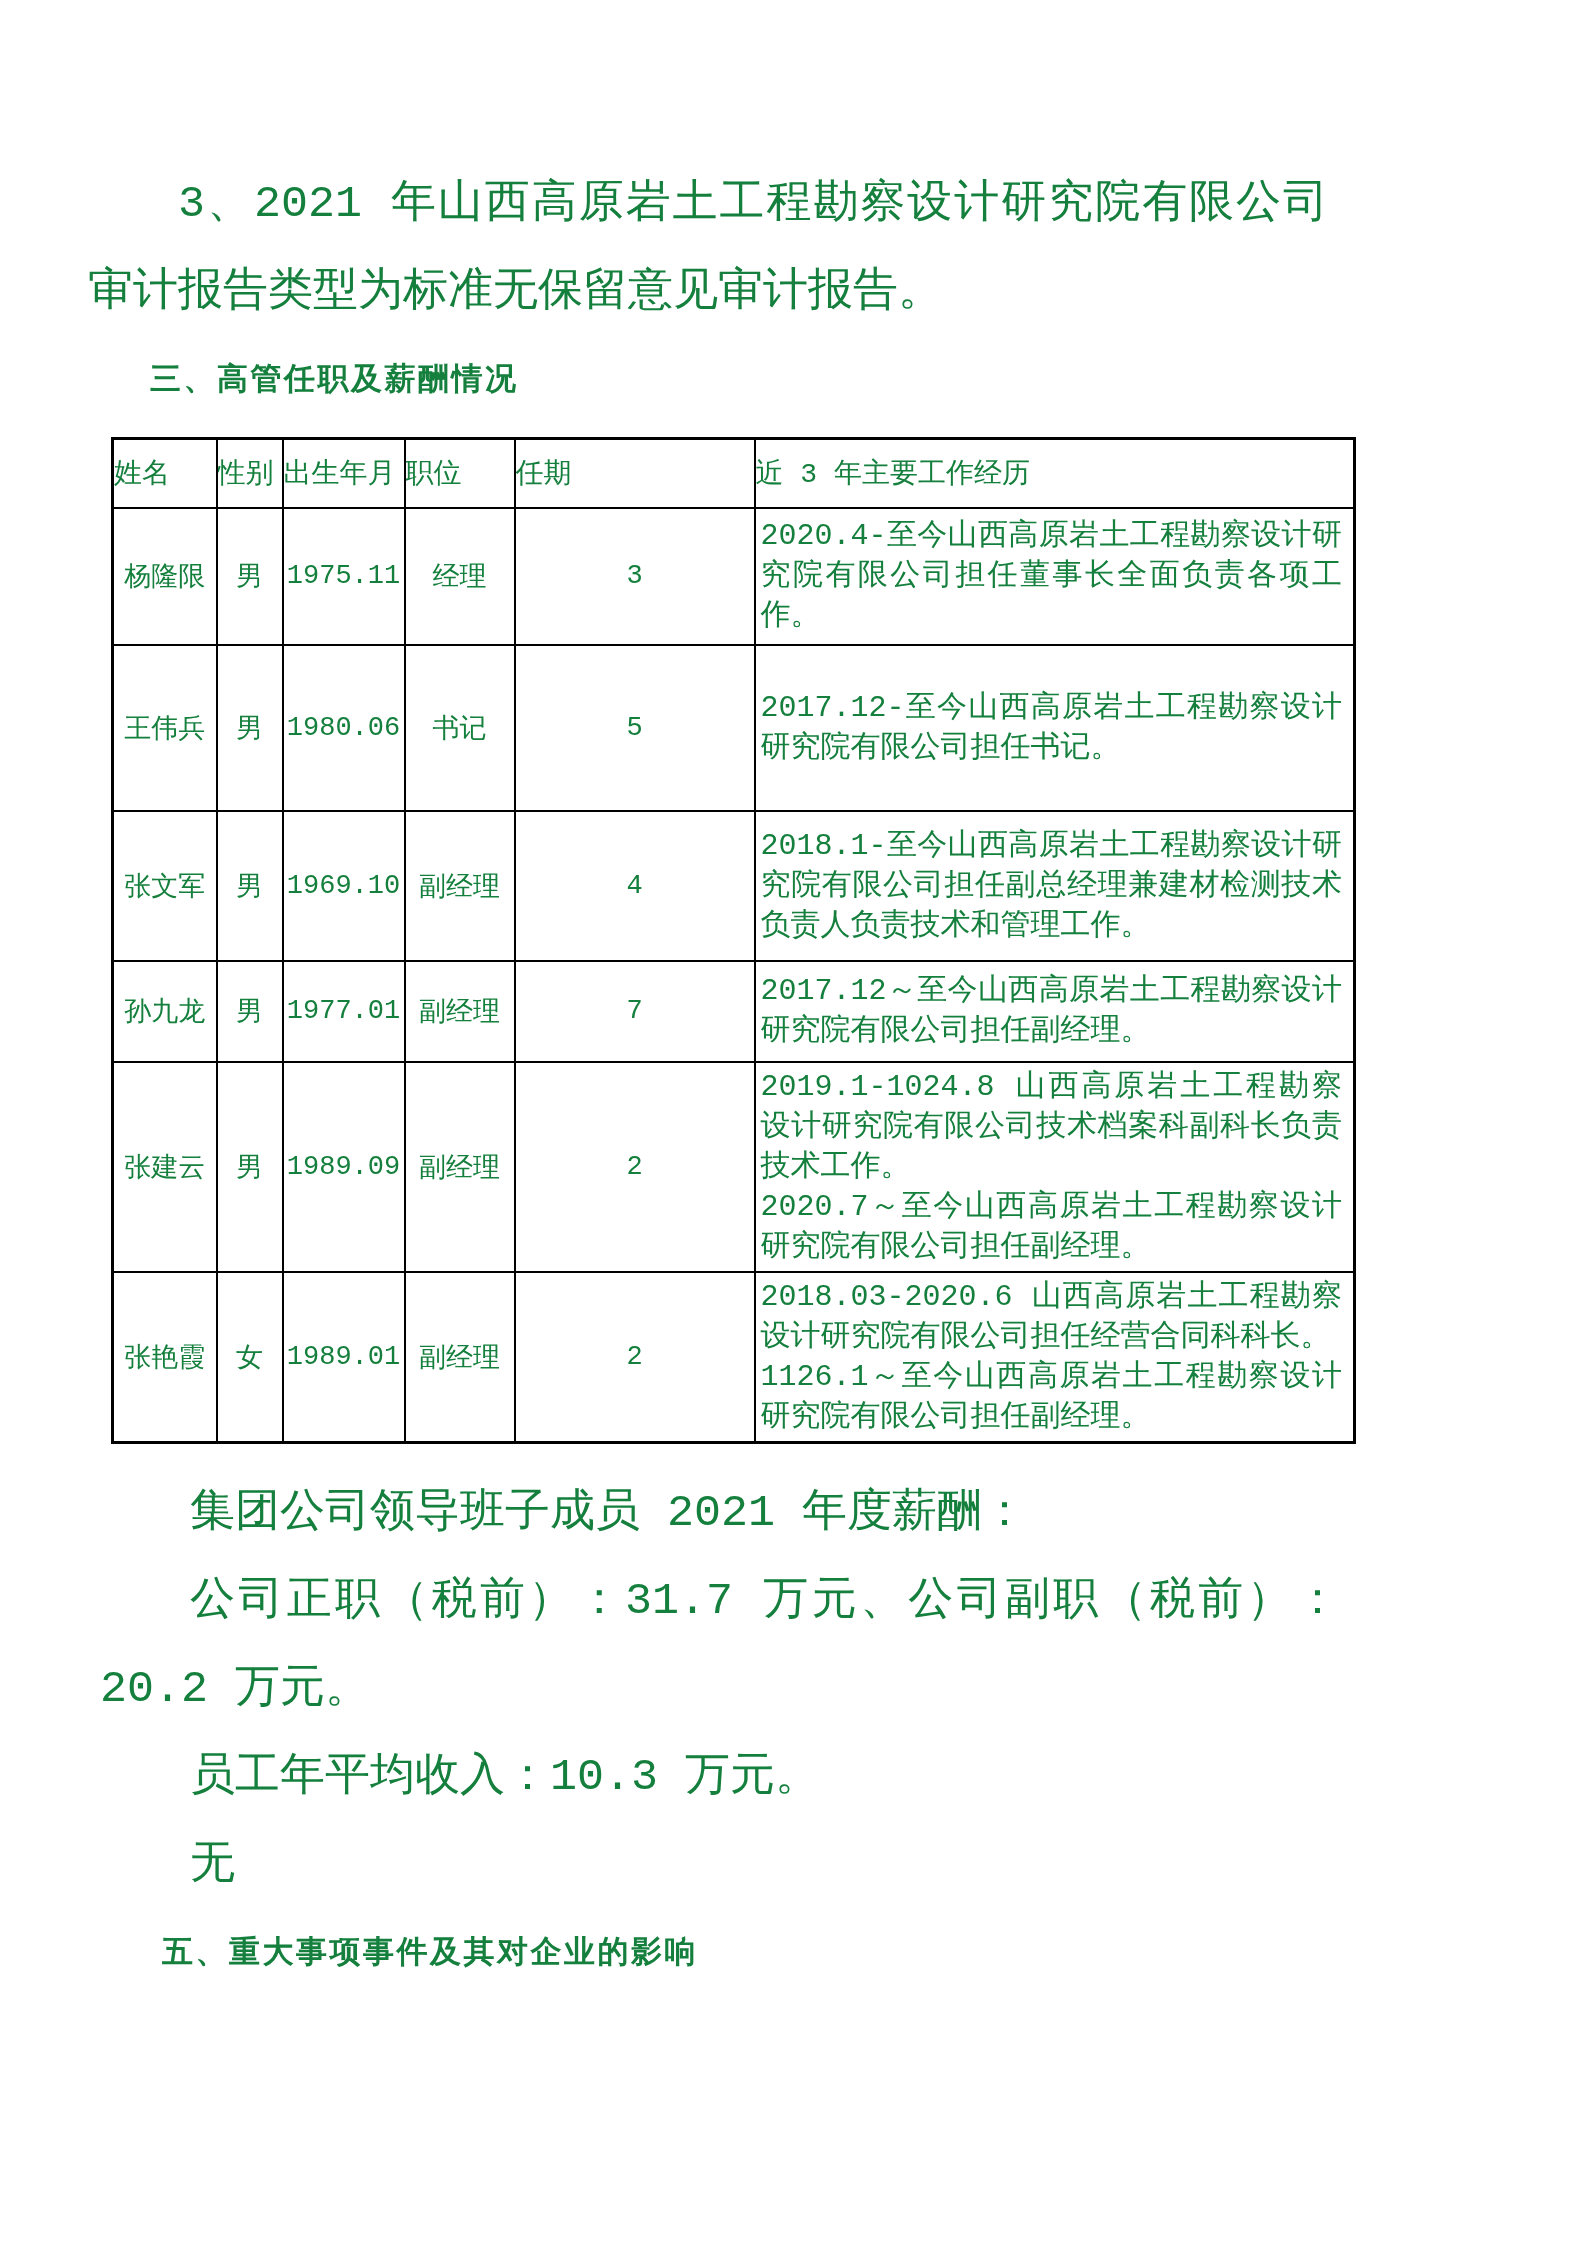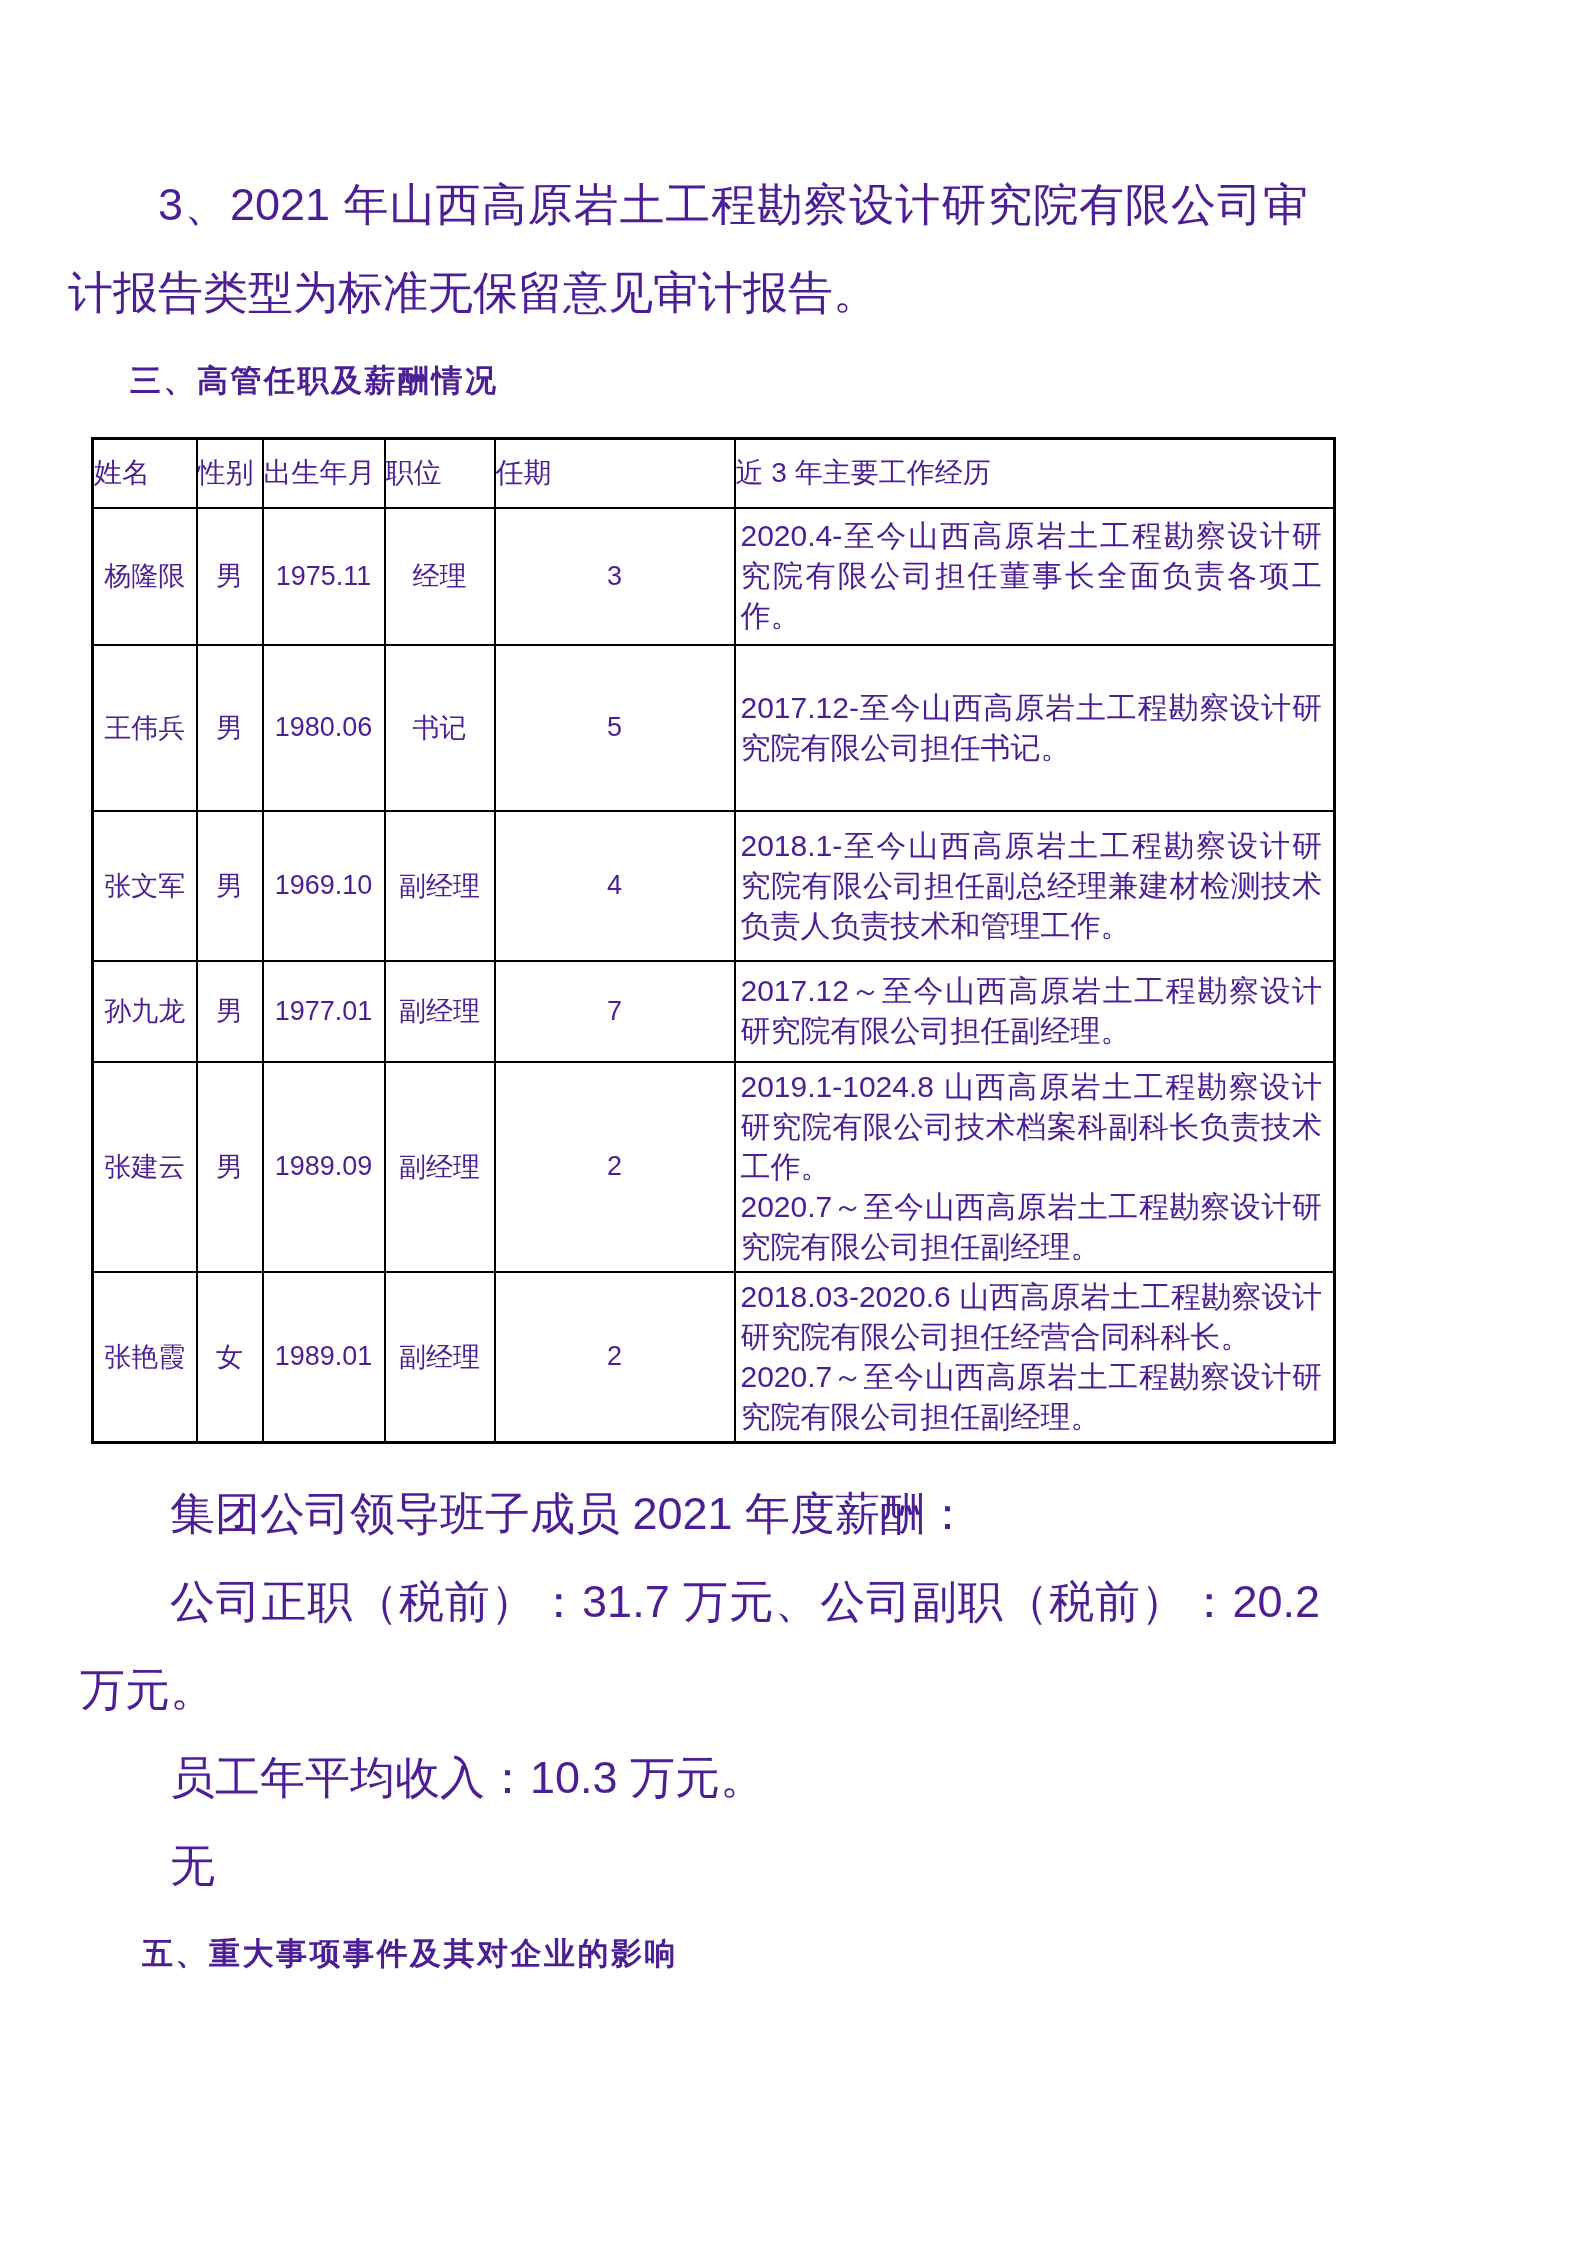--- a/index.html
+++ b/index.html
@@ -1,25 +1,25 @@
 <!DOCTYPE html>
 <html><head>
 <meta charset="utf-8">
 <style>
   html, body { margin: 0; padding: 0; background: #ffffff; }
   .page {
     position: relative;
     width: 1587px;
     height: 2245px;
     background: #ffffff;
-    color: #4c1d95;
-    font-family: Liberation Sans, sans-serif;
+    color: #15803d;
+    font-family: Liberation Mono, monospace;
     overflow: hidden;
     box-sizing: border-box;
-    padding: 161px 170px 0 68px;
+    padding: 161px 170px 0 88px;
   }
   .body-text {
     font-size: 45px;
     line-height: 88px;
     width: 1240px;
     margin: 0;
     text-indent: 2em;
     text-align: justify;
     letter-spacing: 0;
   }
@@ -143,21 +143,21 @@
         <td class="cell-exp">2019.1-1024.8 山西高原岩土工程勘察设计研究院有限公司技术档案科副科长负责技术工作。
 2020.7～至今山西高原岩土工程勘察设计研究院有限公司担任副经理。</td>
       </tr>
       <tr>
         <td class="cell-small">张艳霞</td>
         <td class="cell-small">女</td>
         <td class="cell-small">1989.01</td>
         <td class="cell-small">副经理</td>
         <td class="cell-small">2</td>
         <td class="cell-exp">2018.03-2020.6 山西高原岩土工程勘察设计研究院有限公司担任经营合同科科长。
-2020.7～至今山西高原岩土工程勘察设计研究院有限公司担任副经理。</td>
+1126.1～至今山西高原岩土工程勘察设计研究院有限公司担任副经理。</td>
       </tr>
     </tbody>
   </table>
 
   <div class="after-table">
     <p class="body-text">集团公司领导班子成员 2021 年度薪酬：</p>
     <p class="body-text">公司正职（税前）：31.7 万元、公司副职（税前）：20.2 万元。</p>
     <p class="body-text">员工年平均收入：10.3 万元。</p>
     <p class="body-text">无</p>
     <p class="doc-heading">五、重大事项事件及其对企业的影响</p>

